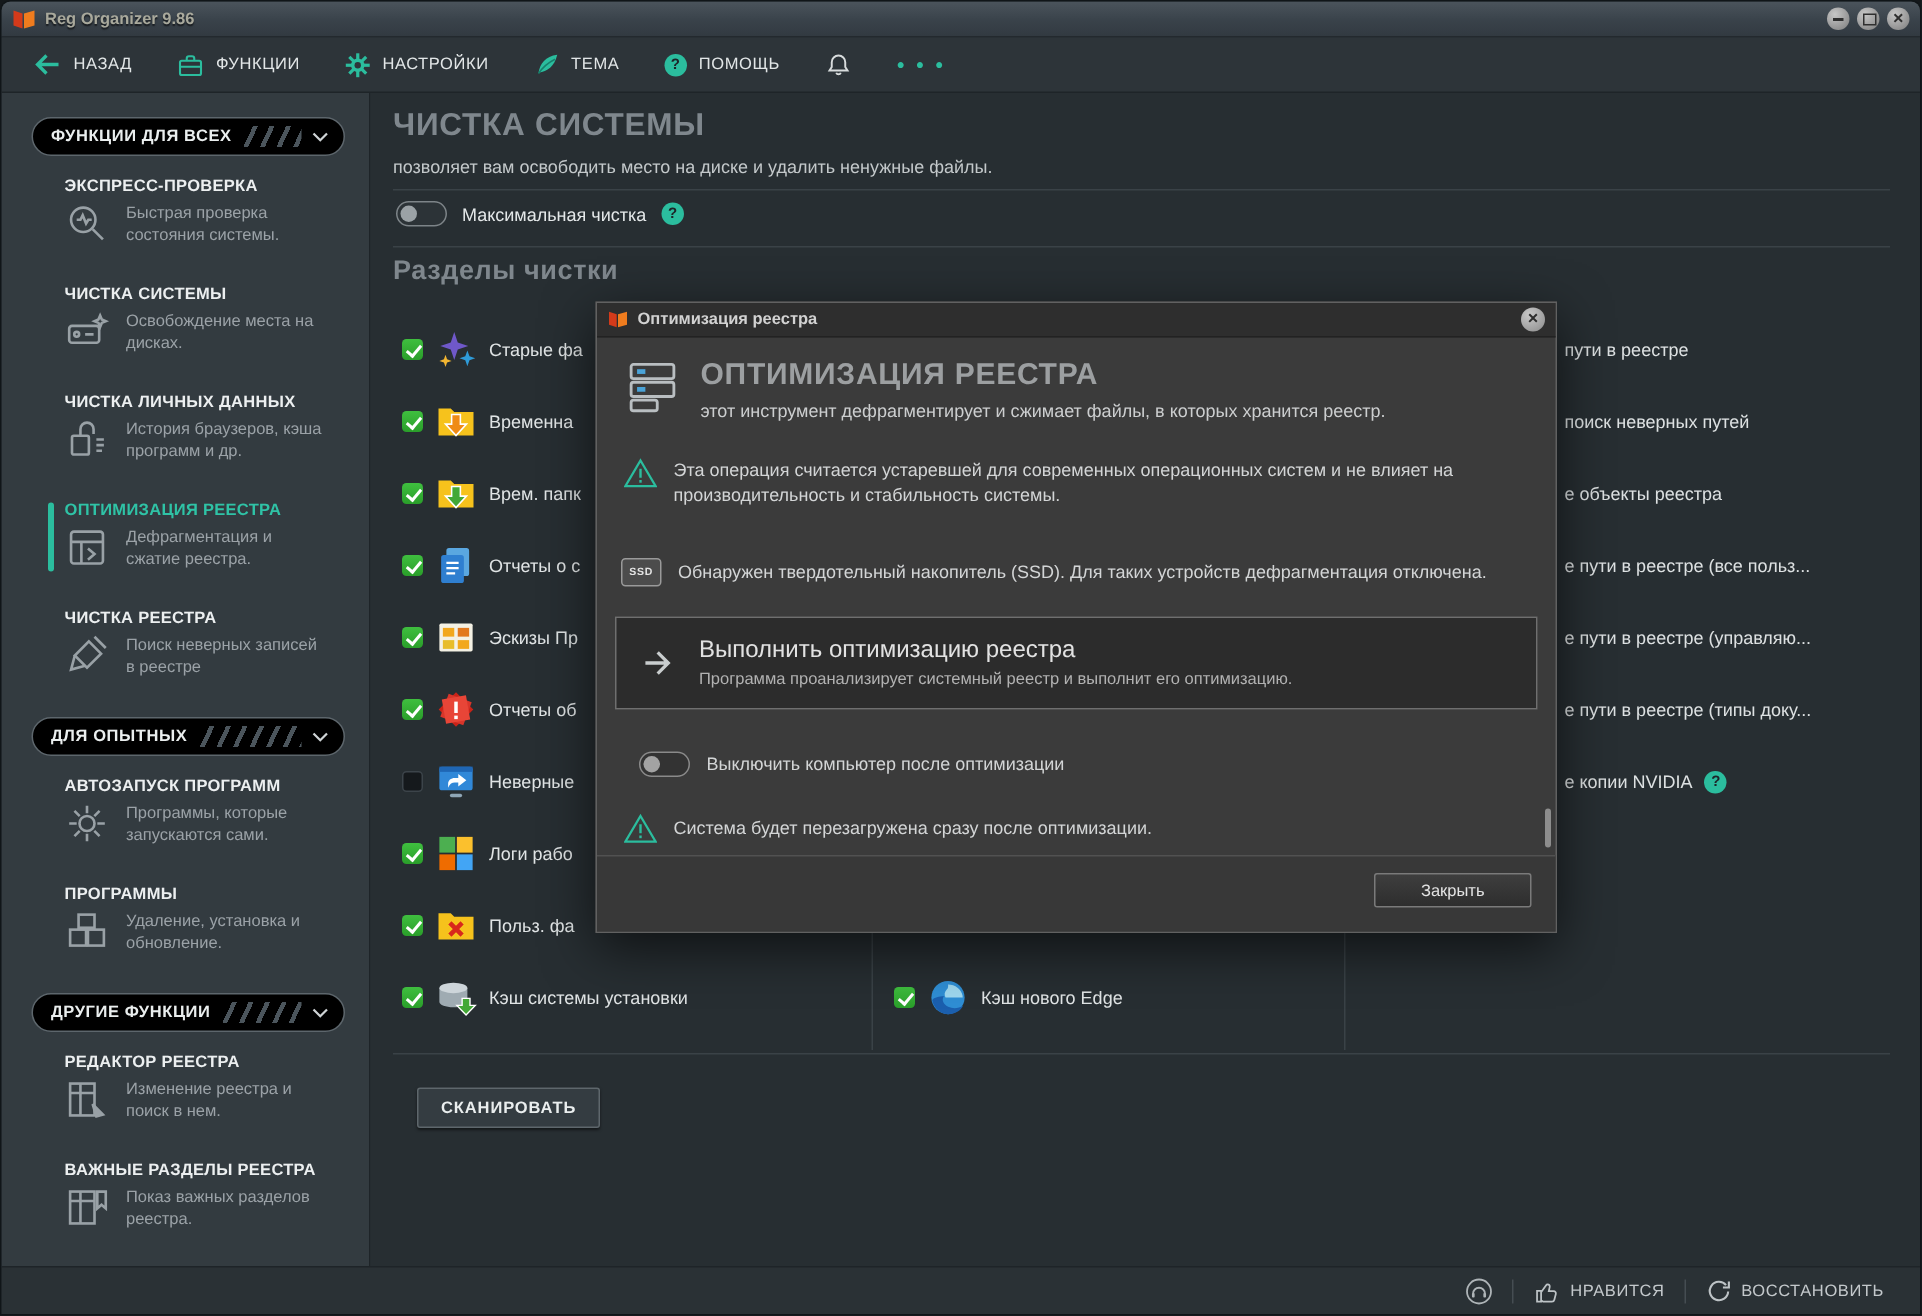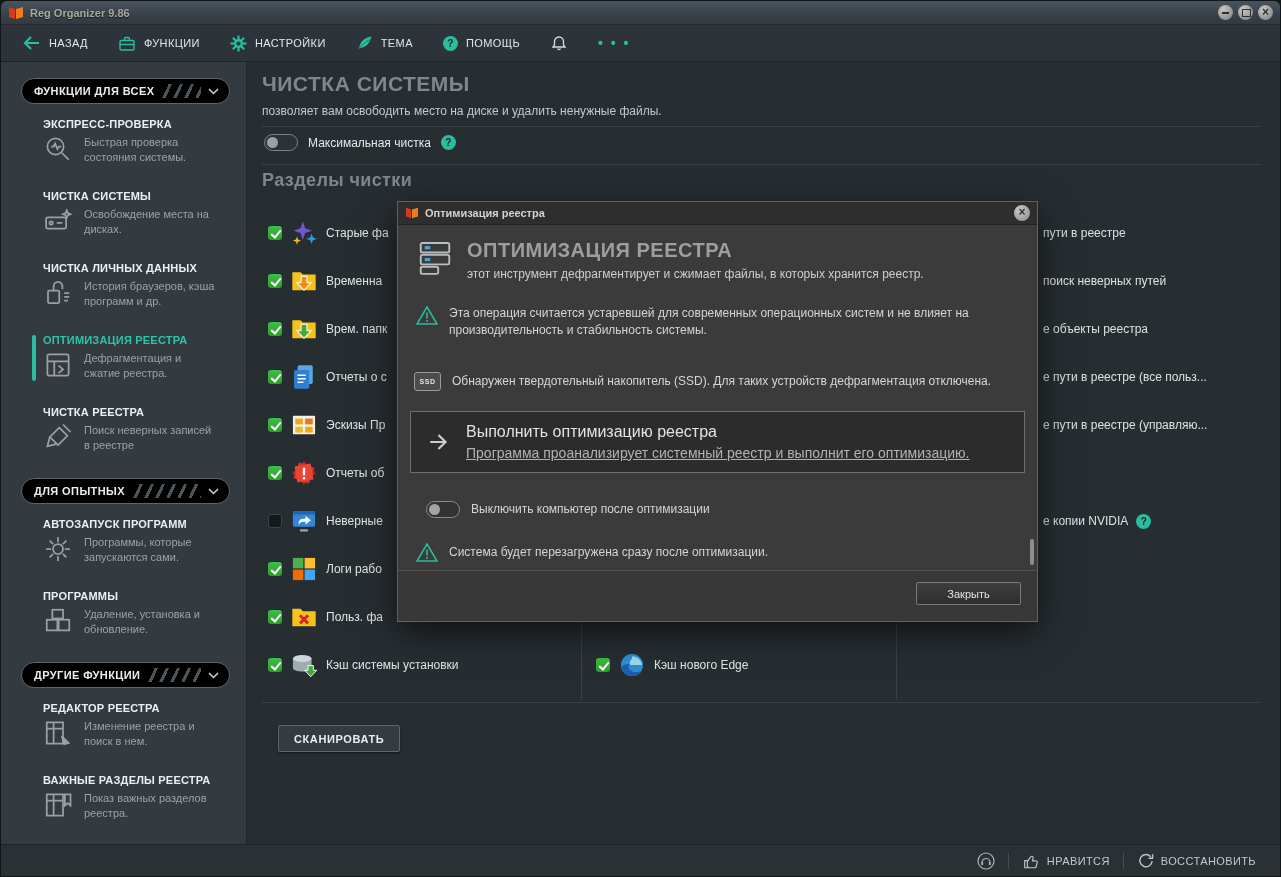--- a/index.html
+++ b/index.html
@@ -84,21 +84,21 @@
   .dlg-heading { font-size:20px; font-weight:bold; color:#9c9fa1; letter-spacing:.5px; }
   .dlg-subheading { font-size:12px; color:#cccecf; margin-top:5px; }
   .dlg-warn { display:flex; gap:11px; margin:24px 24px 0 18px; font-size:12px; color:#d3d5d6; line-height:1.45; }
   .dlg-warn .w-text { max-width:560px; }
   .ssd-row { display:flex; gap:11px; margin:32px 24px 0 16px; font-size:12px; color:#d3d5d6; align-items:center; }
   .ssd-badge { width:27px; height:19px; border:1px solid #9a9a9a; border-radius:3px; background:#4c4c4c; color:#e4e4e4;
     font-size:7px; font-weight:bold; display:flex; align-items:center; justify-content:center; flex:none; letter-spacing:.5px; }
   .action-box { margin:20px 12px 0; height:62px; background:#2c2c2c; border:1px solid #6f6f6f;
     display:flex; align-items:center; gap:15px; padding:0 16px; cursor:pointer; }
   .action-title { font-size:16px; color:#e2e2e2; }
-  .action-desc { font-size:14px; color:#b2b2b2; margin-top:4px;text-decoration:underline; }
+  .action-desc { font-size:11px; color:#b2b2b2; margin-top:4px; }
   .dlg-toggle-row { display:flex; align-items:center; gap:11px; margin:28px 0 0 28px; font-size:12px; color:#d3d5d6; }
   .dlg-toggle { width:34px; height:17px; border:1px solid #8a8a8a; border-radius:9px; background:#333; position:relative; flex:none; cursor:pointer; }
   .dlg-toggle .knob { position:absolute; left:2px; top:2px; width:11px; height:11px; border-radius:50%; background:#a3a3a3; }
   .dlg-warn2 { display:flex; gap:11px; margin:24px 24px 10px 18px; font-size:12px; color:#d3d5d6; align-items:center; }
   .dlg-footer { position:absolute; left:0; right:0; bottom:0; height:51px; border-top:1px solid #515151; background:#383838; }
   .dlg-close-btn { position:absolute; right:16px; top:11px; width:105px; height:23px; background:linear-gradient(#3e3e3e,#2e2e2e);
     border:1px solid #7a7a7a; color:#e3e3e3; font-size:11px; border-radius:2px; cursor:pointer; font-family:inherit; }
   .dlg-scrollthumb { position:absolute; right:3px; bottom:56px; width:4px; height:26px; background:#8d8d8d; border-radius:2px; }
   svg { display:block; }
 </style>
@@ -503,20 +503,23 @@
     </div>
     <div class="frag" style="left:795px; top:250px">
       <span>е объекты реестра</span>
     </div>
     <div class="frag" style="left:795px; top:298px">
       <span>е пути в реестре (все польз...</span>
     </div>
     <div class="frag" style="left:795px; top:346px">
       <span>е пути в реестре (управляю...</span>
     </div>
+    <div class="frag" style="left:795px; top:394px">
+      <span>е пути в реестре (типы доку...</span>
+    </div>
     <div class="frag" style="left:795px; top:442px">
       <span>е копии NVIDIA</span>
       <span class="q-circle"></span>
     </div>
 
     <div class="grid-hr"></div>
     <button class="scan-btn">СКАНИРОВАТЬ</button>
   </div>
 
   <div class="statusbar">

